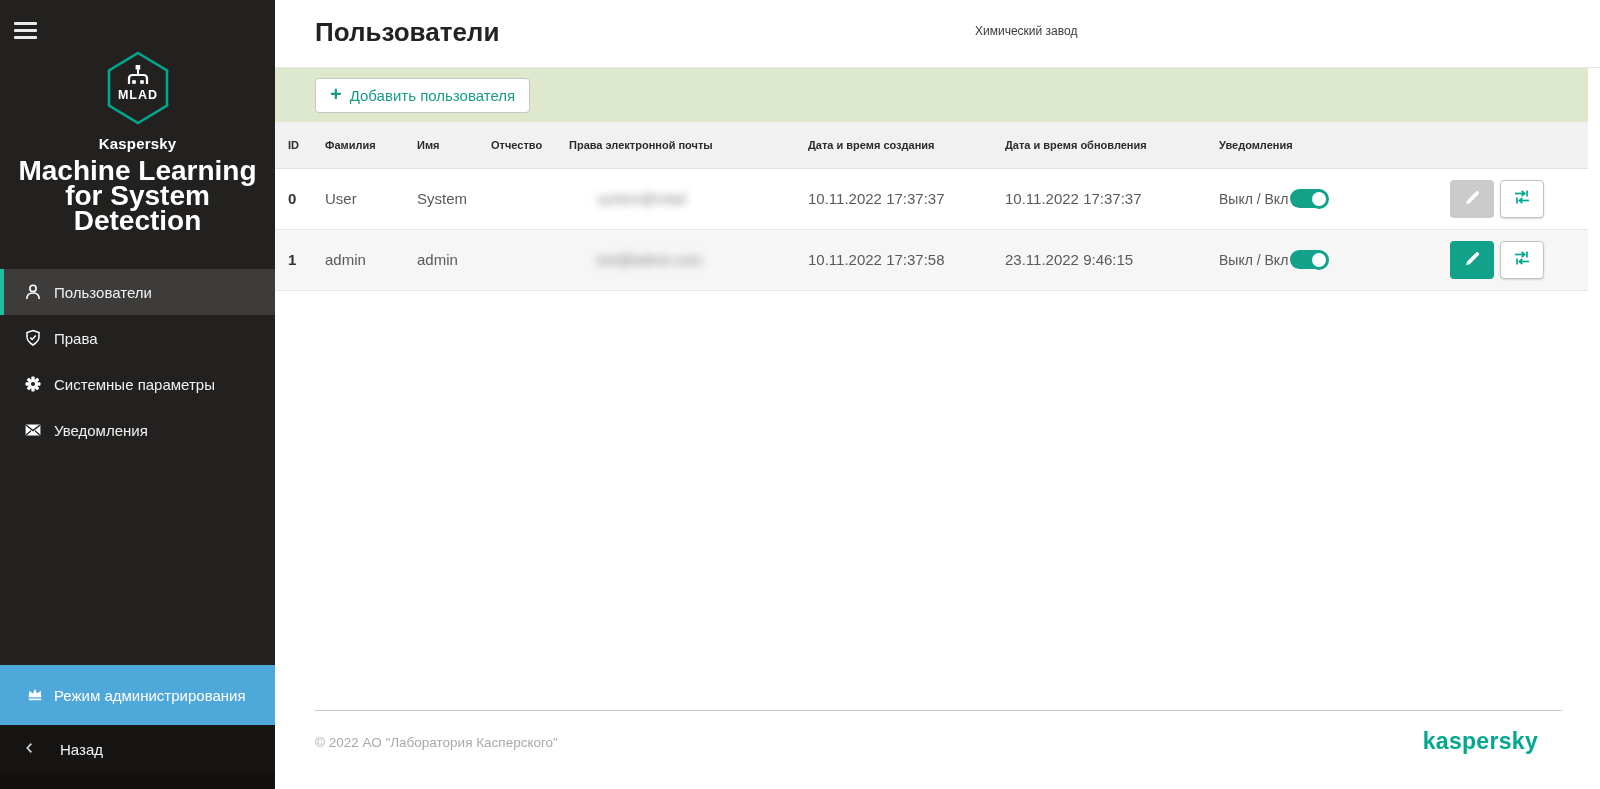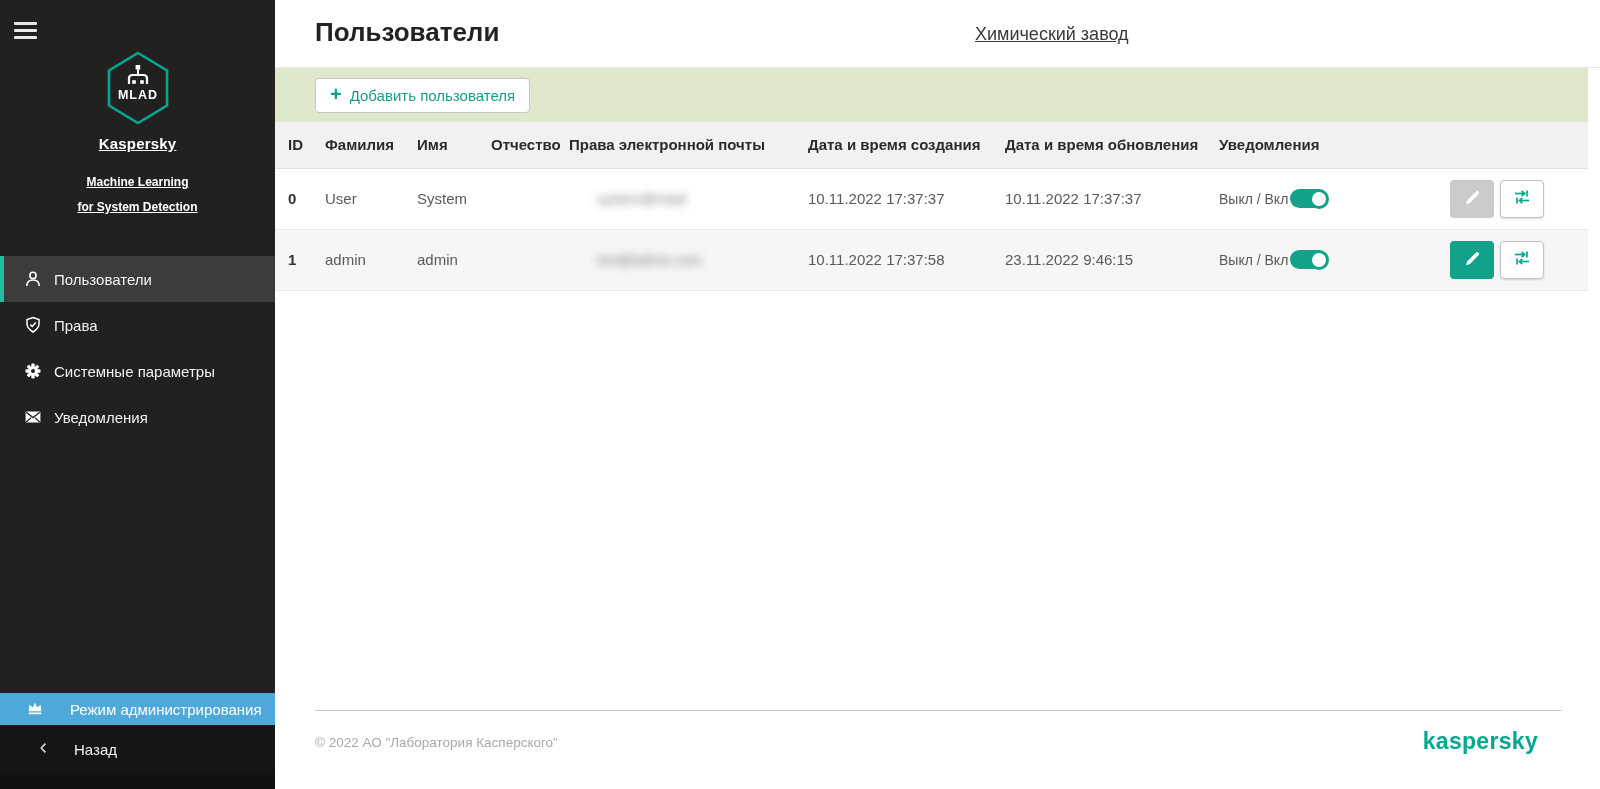--- a/index.html
+++ b/index.html
@@ -5,56 +5,56 @@
   * { margin:0; padding:0; box-sizing:border-box; }
   html,body { width:1600px; height:789px; overflow:hidden;
     font-family:"Liberation Sans","DejaVu Sans",sans-serif; background:#fff; }
   .app { display:flex; width:1600px; height:789px; }
 
   
   .sidebar { width:275px; min-width:275px; height:789px; background:#222120;
     display:flex; flex-direction:column; color:#fff; }
   .burger { padding:22px 0 0 14px; cursor:pointer; }
   .burger span { display:block; width:23px; height:3px; background:#e9e9e9; margin-bottom:4px; border-radius:1px; }
-  .logo-wrap { display:flex; flex-direction:column; align-items:center; margin-top:8px;text-decoration:underline; }
+  .logo-wrap { display:flex; flex-direction:column; align-items:center; margin-top:8px; }
   .brand-sub { font-size:15px; font-weight:bold; margin-top:10px; letter-spacing:.2px; }
-  .brand-main { font-size:12px; font-weight:bold; line-height:25px; text-align:center; margin-top:18px; }
+  .brand-main { font-size:28px; font-weight:bold; line-height:25px; text-align:center; margin-top:6px; }
   .nav { margin-top:36px; }
   .nav-item { height:46px; display:flex; align-items:center; gap:12px; padding-left:24px;
     font-size:15px; color:#f1f1f1; cursor:pointer; position:relative; }
   .nav-item.active { background:#3d3c3b; }
   .nav-item.active::before { content:""; position:absolute; left:0; top:0; bottom:0; width:4px; background:#21bda2; }
   .nav-item .ic { width:18px; height:18px; display:inline-flex; }
   .side-spacer { flex:1; }
-  .admin-bar { height:32px; background:#4fa8da; display:flex; align-items:center; gap:26px;
+  .admin-bar { height:60px; background:#4fa8da; display:flex; align-items:center; gap:10px;
     padding-left:26px; font-size:15px; color:#fff; cursor:pointer; }
   .back-bar { height:48px; background:#161514; display:flex; align-items:center; gap:22px;
-    padding-left:36px; font-size:15px; color:#f1f1f1; cursor:pointer; }
+    padding-left:22px; font-size:15px; color:#f1f1f1; cursor:pointer; }
   .bottom-fill { height:16px; background:#121110; }
 
   
   .main { flex:1; position:relative; background:#fff; display:flex; flex-direction:column; }
   .page-header { height:68px; border-bottom:1px solid #e7e7e7; position:relative; }
   .page-title { position:absolute; left:40px; top:17px; font-size:26px; font-weight:bold; color:#222; }
-  .project-name { position:absolute; left:700px; top:24px; font-size:18px; color:#3a3a3a;text-decoration:underline; }
+  .project-name { position:absolute; left:700px; top:24px; font-size:12px; color:#3a3a3a; }
 
   .toolbar { height:54px; background:#dde8cc; margin-right:12px; display:flex; align-items:center; padding-left:40px; }
   .add-btn { background:#fff; border:1px solid #c6c6c6; border-radius:4px; height:35px; padding:0 14px;
     display:inline-flex; align-items:center; gap:8px; font-size:15px; color:#189e86; cursor:pointer;
     font-family:inherit; }
   .add-btn .plus { font-size:20px; font-weight:bold; line-height:1; margin-top:-2px; }
 
   
   .table-wrap { margin-right:12px; }
   table { border-collapse:collapse; table-layout:fixed; width:1313px; }
   col.c-pad{width:13px;} col.c-id{width:37px;} col.c-last{width:92px;} col.c-first{width:74px;}
   col.c-middle{width:78px;} col.c-email{width:239px;} col.c-created{width:197px;}
   col.c-updated{width:214px;} col.c-activity{width:148px;} col.c-actions{width:221px;}
   thead tr { height:46px; background:#f1f1f1; }
-  thead th { text-align:left; font-size:15px; font-weight:bold; color:#2b2b2b; border-bottom:1px solid #e2e2e2; }
+  thead th { text-align:left; font-size:11px; font-weight:bold; color:#2b2b2b; border-bottom:1px solid #e2e2e2; }
   tbody tr { height:60px; border-bottom:1px solid #e8e8e8; }
   tbody tr:nth-child(even) { background:#f6f6f6; }
   tbody td { font-size:15px; color:#5a5a5a; vertical-align:middle; }
   td.cell-id { font-weight:bold; color:#333; }
   .blurred { filter:blur(4px); color:#808080; font-size:14px; padding-left:28px; white-space:nowrap; display:inline-block; }
 
   .activity-cell { display:flex; align-items:center; height:60px; }
   .act-label { font-size:14px; color:#5a5a5a; }
   .toggle { position:relative; display:inline-block; width:37px; height:19px; background:#12a28a;
     border-radius:10px; margin-left:2px; cursor:pointer; }

